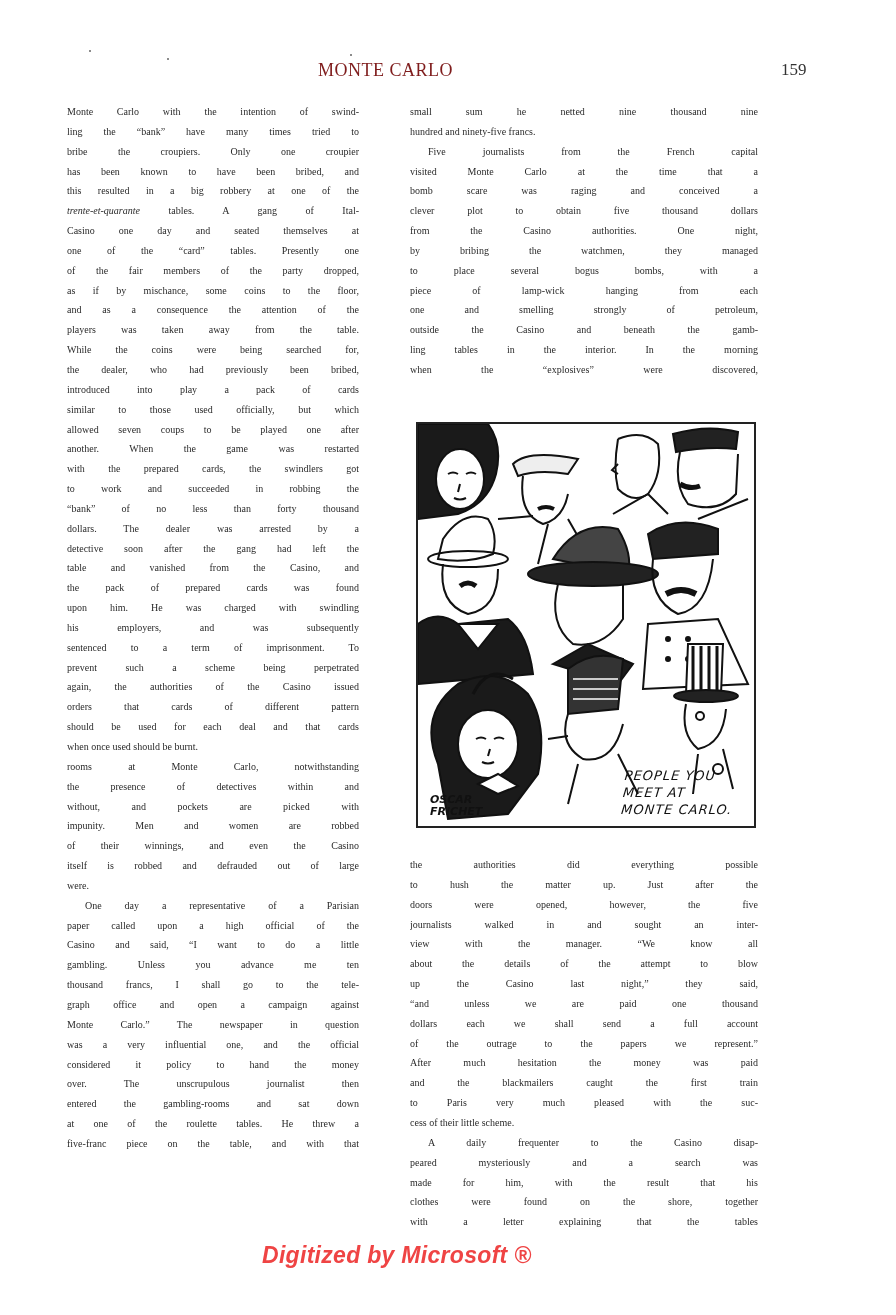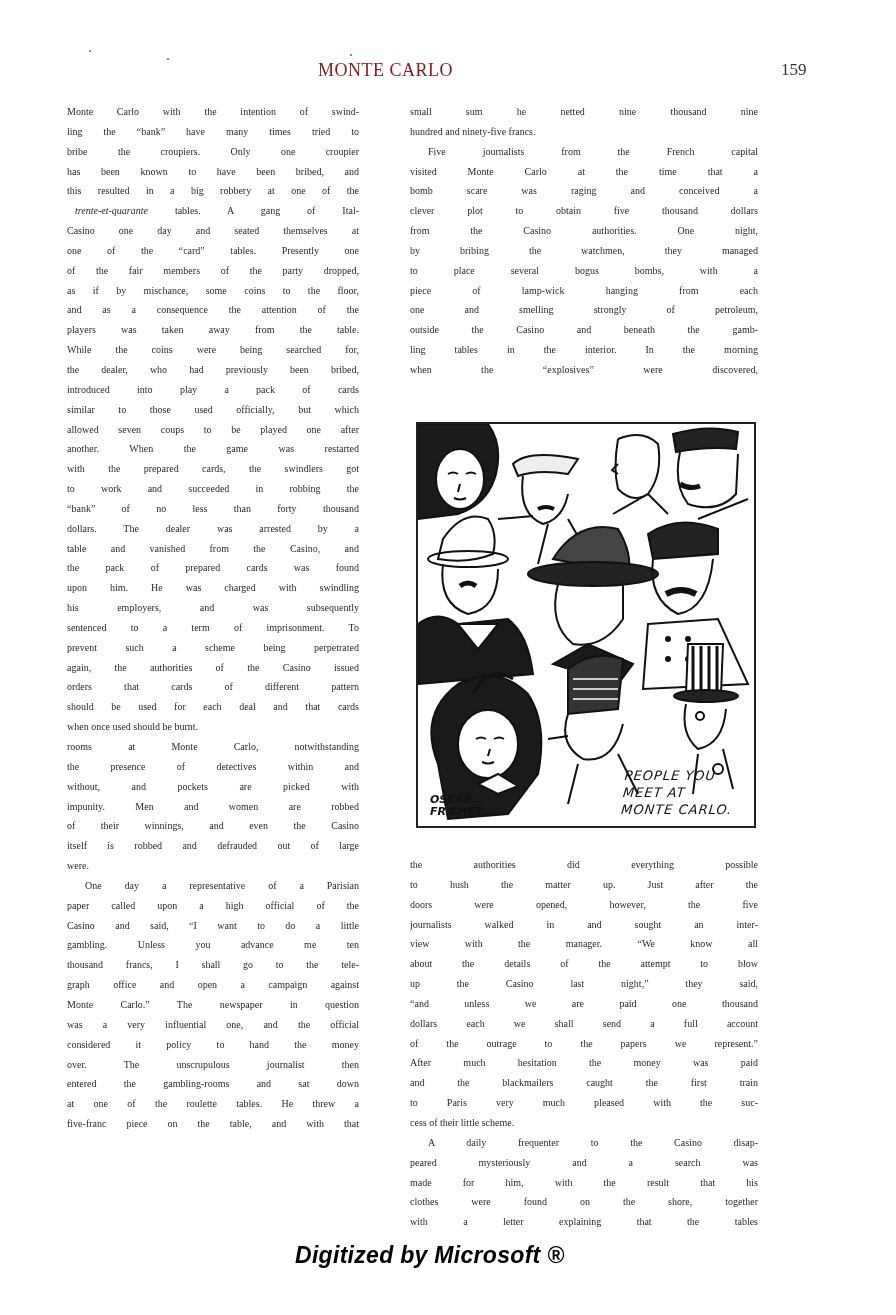--- a/index.html
+++ b/index.html
@@ -19,41 +19,41 @@
   }
   .speck { position: absolute; width: 2px; height: 2px; background: #666; border-radius: 1px; }
 
   .col { position: absolute; font-size: 10px; line-height: 19.85px; text-align: justify; }
   .col-left { left: 67px; top: 102px; width: 292px; }
   .col-right-top { left: 410px; top: 102px; width: 348px; }
   .col-right-bottom { left: 410px; top: 855px; width: 348px; }
   .line { display: block; height: 19.85px; white-space: nowrap; text-align-last: justify; text-align: justify; overflow: hidden; }
   .line.last { text-align-last: left; }
   .line.indent { padding-left: 18px; }
-  .line em { font-style: italic; margin-left: 8px; }
+  .line em { font-style: italic; }
 
   .illustration {
     position: absolute; left: 416px; top: 422px; width: 336px; height: 402px;
     border: 2px solid #222; background: #fff; overflow: hidden;
   }
   .illustration svg { position: absolute; left: 0; top: 0; }
   .caption {
     position: absolute; left: 205px; top: 343px; font-family: "DejaVu Sans", sans-serif;
     font-style: italic; font-size: 13px; line-height: 17px; color: #111; letter-spacing: 1px;
     transform: skewX(-6deg);
   }
   .caption span { display: block; }
   .signature {
     position: absolute; left: 12px; top: 370px; font-family: "DejaVu Sans", sans-serif;
     font-size: 11px; line-height: 12px; font-style: italic; font-weight: bold; color: #111;
   }
   .signature span { display: block; }
   .watermark {
     position: absolute; left: 262px; top: 1242px; font-family: "Liberation Sans", sans-serif;
-    font-weight: bold; font-style: italic; font-size: 23px; color: #000000; letter-spacing: 0.3px; margin-left: 33px;
+    font-weight: bold; font-style: italic; font-size: 23px; color: #ef4444; letter-spacing: 0.3px;
   }
 </style>
 </head>
 <body>
 
 <div class="page">
 
   <div class="speck" style="left:89px;top:50px;"></div>
   <div class="speck" style="left:167px;top:58px;"></div>
   <div class="speck" style="left:350px;top:54px;"></div>
@@ -79,20 +79,21 @@
     <span class="line">While the coins were being searched for,</span>
     <span class="line">the dealer, who had previously been bribed,</span>
     <span class="line">introduced into play a pack of cards</span>
     <span class="line">similar to those used officially, but which</span>
     <span class="line">allowed seven coups to be played one after</span>
     <span class="line">another. When the game was restarted</span>
     <span class="line">with the prepared cards, the swindlers got</span>
     <span class="line">to work and succeeded in robbing the</span>
     <span class="line">“bank” of no less than forty thousand</span>
     <span class="line">dollars. The dealer was arrested by a</span>
+    <span class="line">detective soon after the gang had left the</span>
     <span class="line">table and vanished from the Casino, and</span>
     <span class="line">the pack of prepared cards was found</span>
     <span class="line">upon him. He was charged with swindling</span>
     <span class="line">his employers, and was subsequently</span>
     <span class="line">sentenced to a term of imprisonment. To</span>
     <span class="line">prevent such a scheme being perpetrated</span>
     <span class="line">again, the authorities of the Casino issued</span>
     <span class="line">orders that cards of different pattern</span>
     <span class="line">should be used for each deal and that cards</span>
     <span class="line last">when once used should be burnt.</span>

